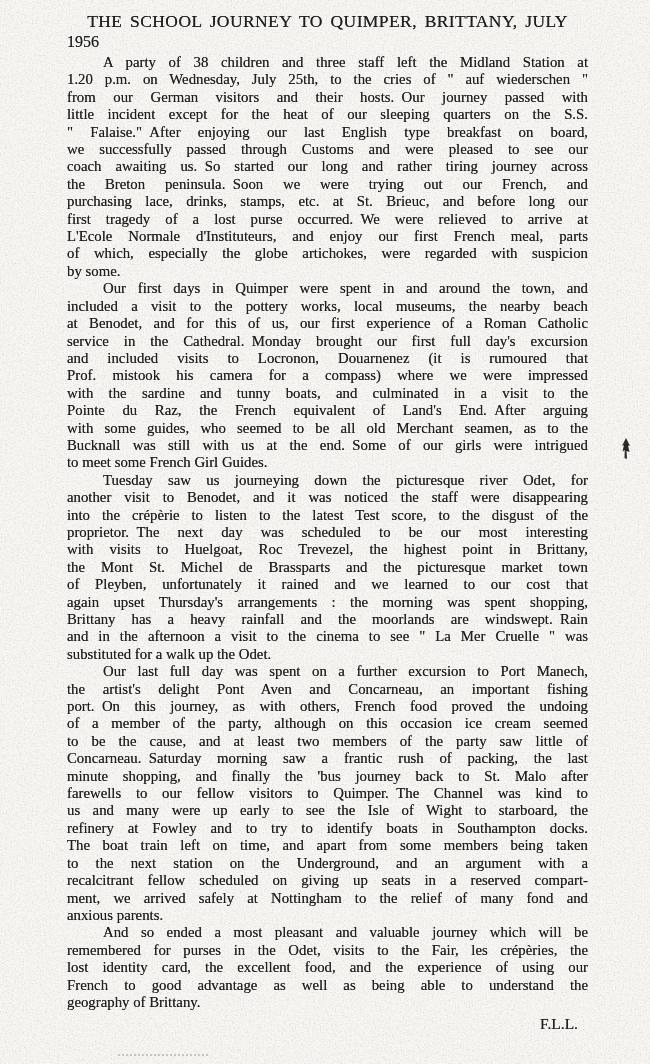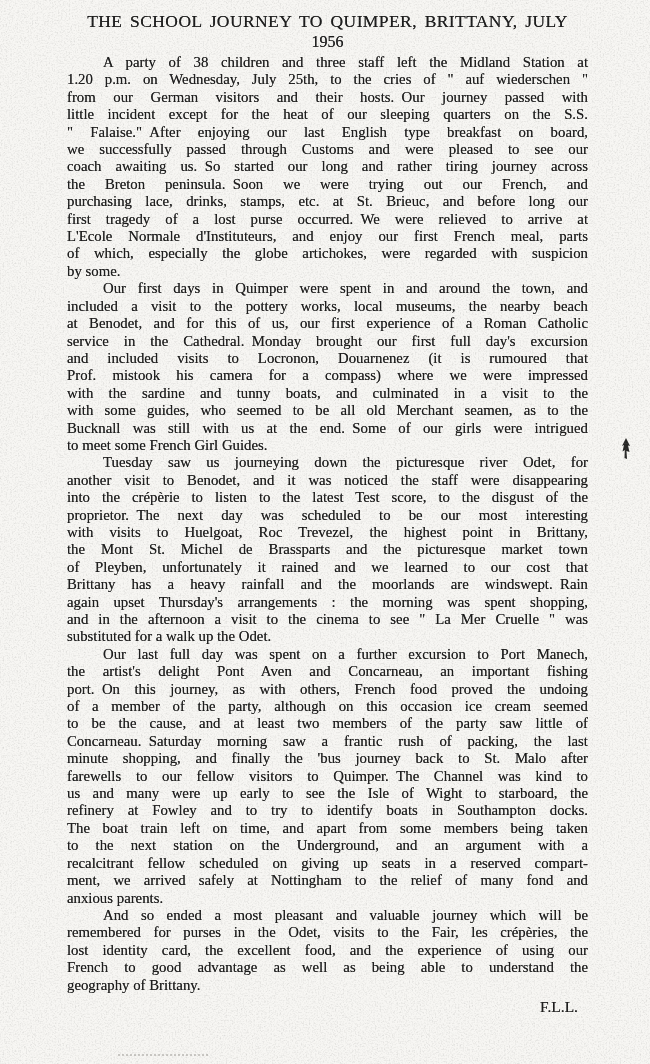--- a/index.html
+++ b/index.html
@@ -28,21 +28,20 @@
     line-height: 22px;
     font-weight: normal;
     text-align: center;
     letter-spacing: 0.4px;
     word-spacing: 3px;
     text-shadow: 0 0 0.4px rgba(25,25,25,0.8);
   }
   .title-year {
     font-size: 16px;
     line-height: 19px;
-    text-align: center;
     text-shadow: 0 0 0.4px rgba(25,25,25,0.8);
   }
   .article-body {
     margin-top: 3px;
     font-size: 14.8px;
     line-height: 17.4px;
     text-shadow: 0 0 0.35px rgba(25,25,25,0.75);
   }
   .para {
     margin: 0;
@@ -117,34 +116,35 @@
           <span class="line lastline">by some.</span>
         </p>
         <p class="para">
           <span class="line first">Our first days in Quimper were spent in and around the town, and</span>
           <span class="line">included a visit to the pottery works, local museums, the nearby beach</span>
           <span class="line">at Benodet, and for this of us, our first experience of a Roman Catholic</span>
           <span class="line">service in the Cathedral. Monday brought our first full day's excursion</span>
           <span class="line">and included visits to Locronon, Douarnenez (it is rumoured that</span>
           <span class="line">Prof. mistook his camera for a compass) where we were impressed</span>
           <span class="line">with the sardine and tunny boats, and culminated in a visit to the</span>
+          <span class="line">Pointe du Raz, the French equivalent of Land's End. After arguing</span>
           <span class="line">with some guides, who seemed to be all old Merchant seamen, as to the</span>
           <span class="line">Bucknall was still with us at the end. Some of our girls were intrigued</span>
           <span class="line lastline">to meet some French Girl Guides.</span>
         </p>
         <p class="para">
           <span class="line first">Tuesday saw us journeying down the picturesque river Odet, for</span>
           <span class="line">another visit to Benodet, and it was noticed the staff were disappearing</span>
           <span class="line">into the crépèrie to listen to the latest Test score, to the disgust of the</span>
           <span class="line">proprietor. The next day was scheduled to be our most interesting</span>
           <span class="line">with visits to Huelgoat, Roc Trevezel, the highest point in Brittany,</span>
           <span class="line">the Mont St. Michel de Brassparts and the picturesque market town</span>
           <span class="line">of Pleyben, unfortunately it rained and we learned to our cost that</span>
+          <span class="line">again upset Thursday's arrangements : the morning was spent shopping,</span>
           <span class="line">Brittany has a heavy rainfall and the moorlands are windswept. Rain</span>
-          <span class="line">again upset Thursday's arrangements : the morning was spent shopping,</span>
           <span class="line">and in the afternoon a visit to the cinema to see " La Mer Cruelle " was</span>
           <span class="line lastline">substituted for a walk up the Odet.</span>
         </p>
         <p class="para">
           <span class="line first">Our last full day was spent on a further excursion to Port Manech,</span>
           <span class="line">the artist's delight Pont Aven and Concarneau, an important fishing</span>
           <span class="line">port. On this journey, as with others, French food proved the undoing</span>
           <span class="line">of a member of the party, although on this occasion ice cream seemed</span>
           <span class="line">to be the cause, and at least two members of the party saw little of</span>
           <span class="line">Concarneau. Saturday morning saw a frantic rush of packing, the last</span>

